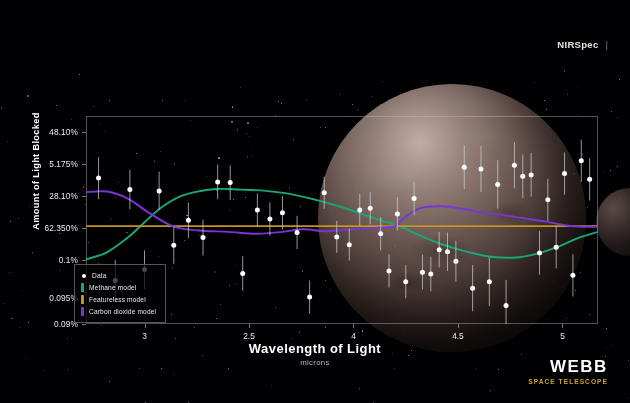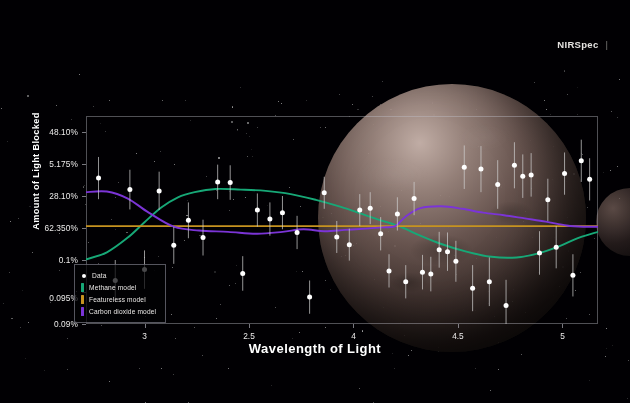--- a/index.html
+++ b/index.html
@@ -533,20 +533,21 @@
       <div class="xtick-mark" style="left: 353.494px; top: 324px;"></div>
       <div class="xlab" style="left: 437.984px; top: 331px;">4.5</div>
       <div class="xtick-mark" style="left: 457.984px; top: 324px;"></div>
       <div class="xlab" style="left: 542.473px; top: 331px;">5</div>
       <div class="xtick-mark" style="left: 562.473px; top: 324px;"></div>
     </div>
 
   <div class="axis-title-y">Amount of Light Blocked</div>
   <div class="axis-title-x">
     <div class="t1">Wavelength of Light</div>
+    <div class="t2">microns</div>
   </div>
 
   <div class="legend" id="legend">
       <div class="legend-row">
         <span class="lg-swatch-dot"></span>
         <span class="lg-text">Data</span>
       </div>
       <div class="legend-row">
         <span class="lg-swatch-line" style="background: rgb(23, 168, 119);"></span>
         <span class="lg-text">Methane model</span>
@@ -554,14 +555,18 @@
       <div class="legend-row">
         <span class="lg-swatch-line" style="background: rgb(198, 147, 32);"></span>
         <span class="lg-text">Featureless model</span>
       </div>
       <div class="legend-row">
         <span class="lg-swatch-line" style="background: rgb(123, 52, 214);"></span>
         <span class="lg-text">Carbon dioxide model</span>
       </div>
     </div>
 
+  <div class="webb-logo">
+    <div class="webb-word">WEBB</div>
+    <div class="webb-sub">SPACE TELESCOPE</div>
+  </div>
 
 </div>
 
 </body></html>

